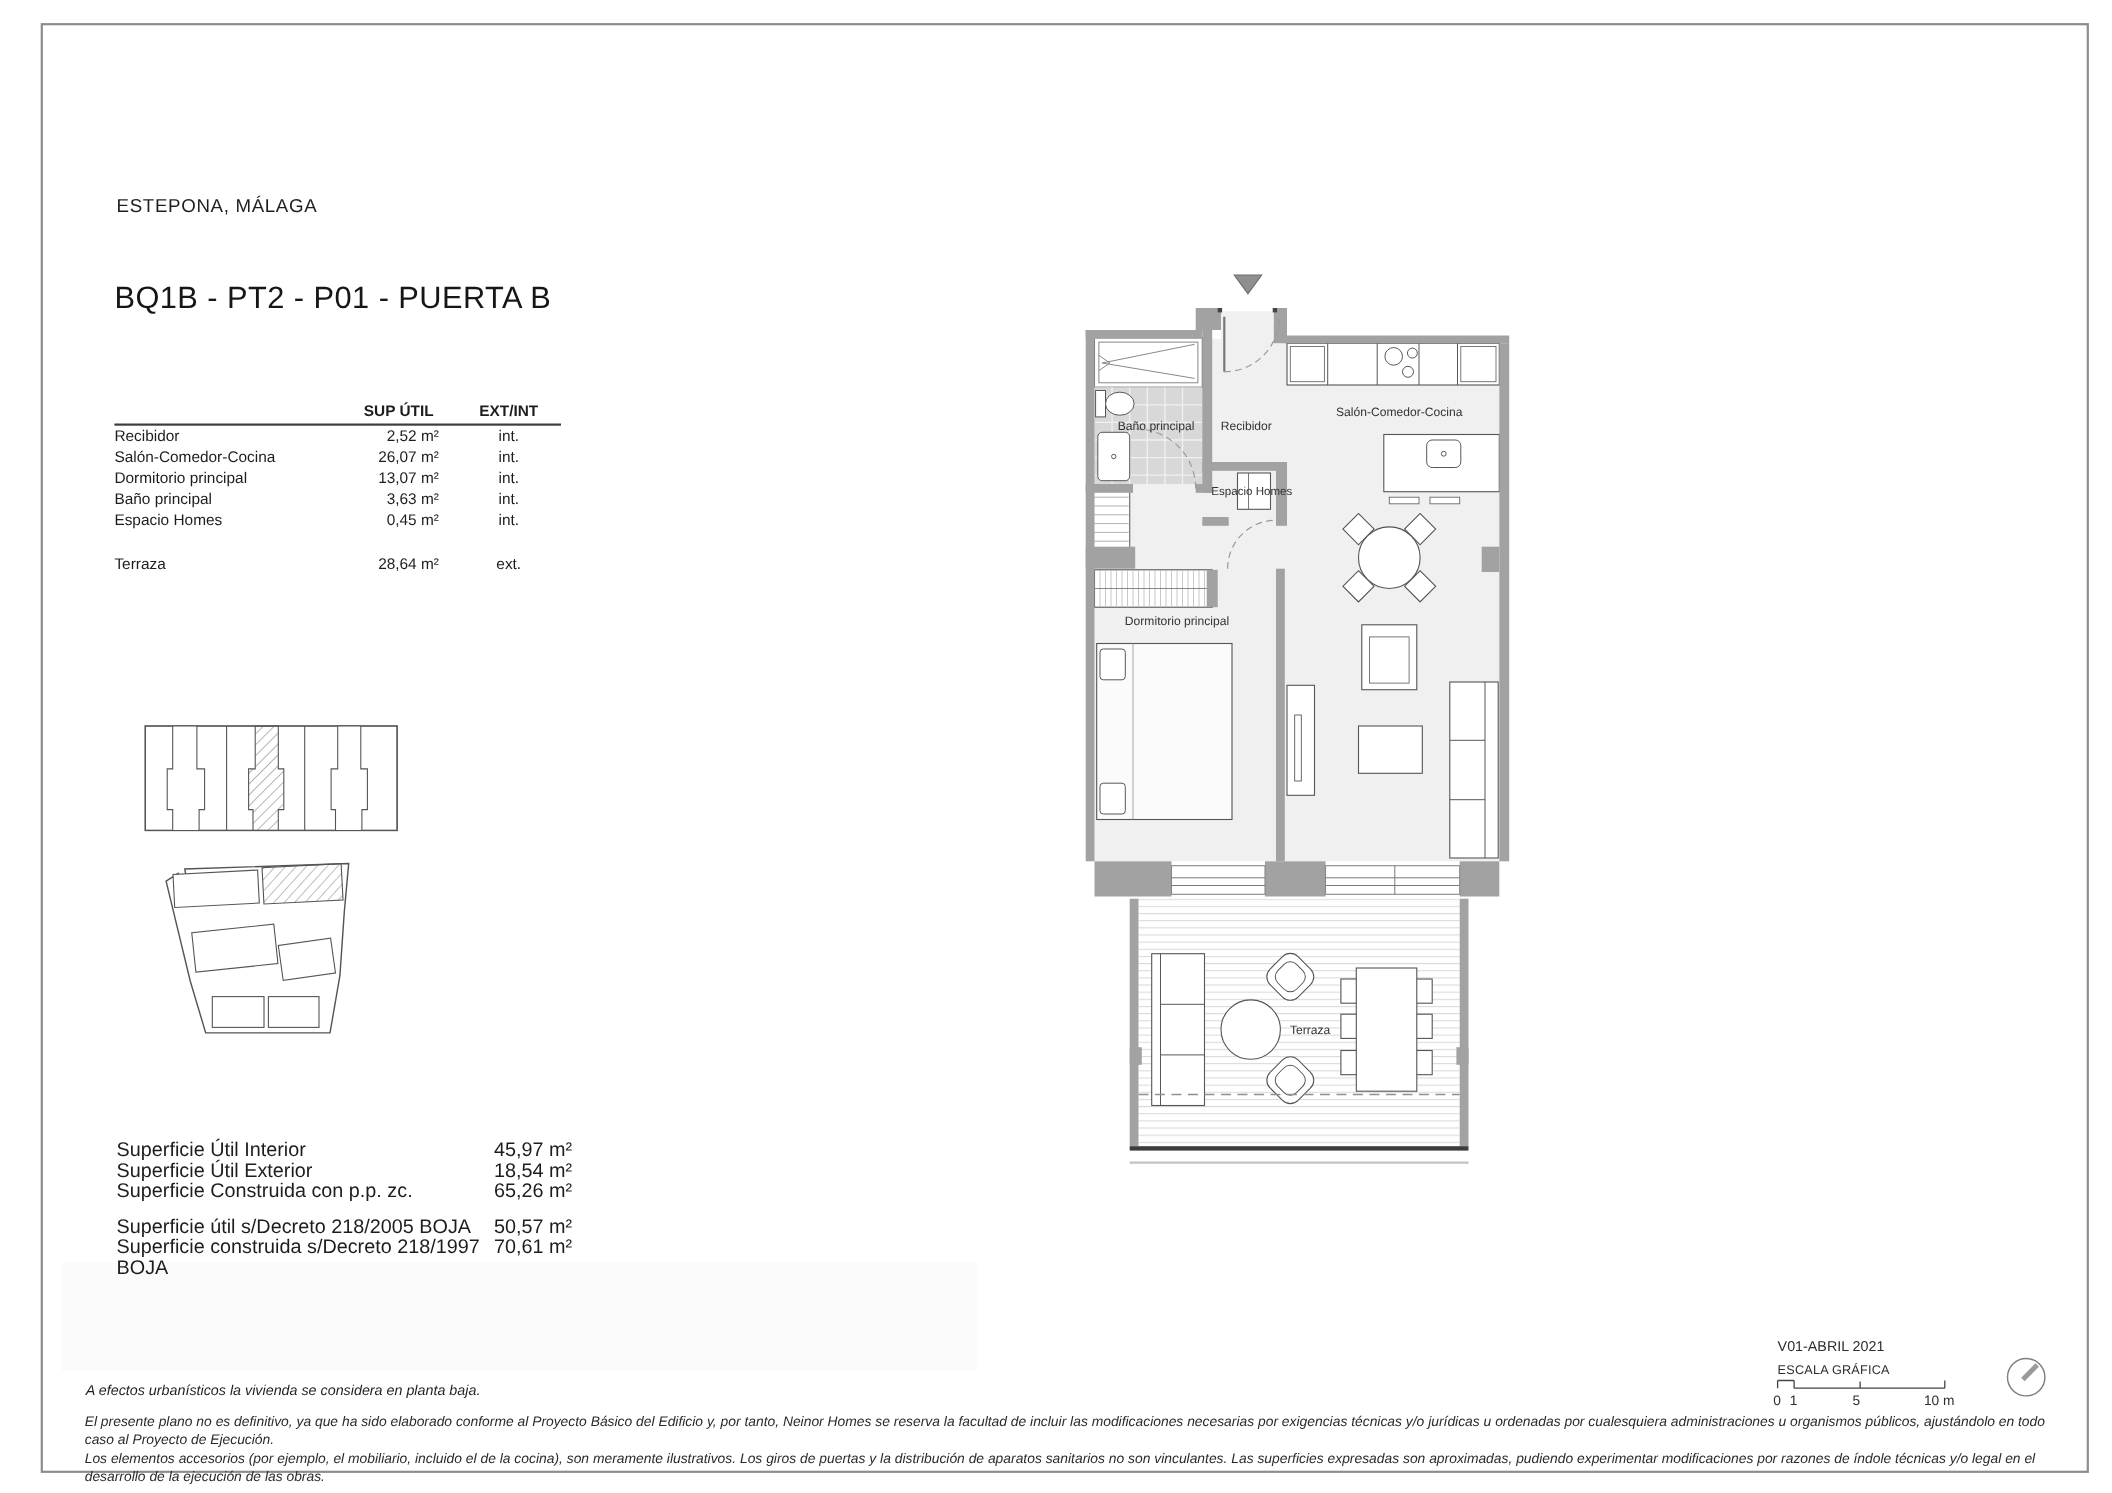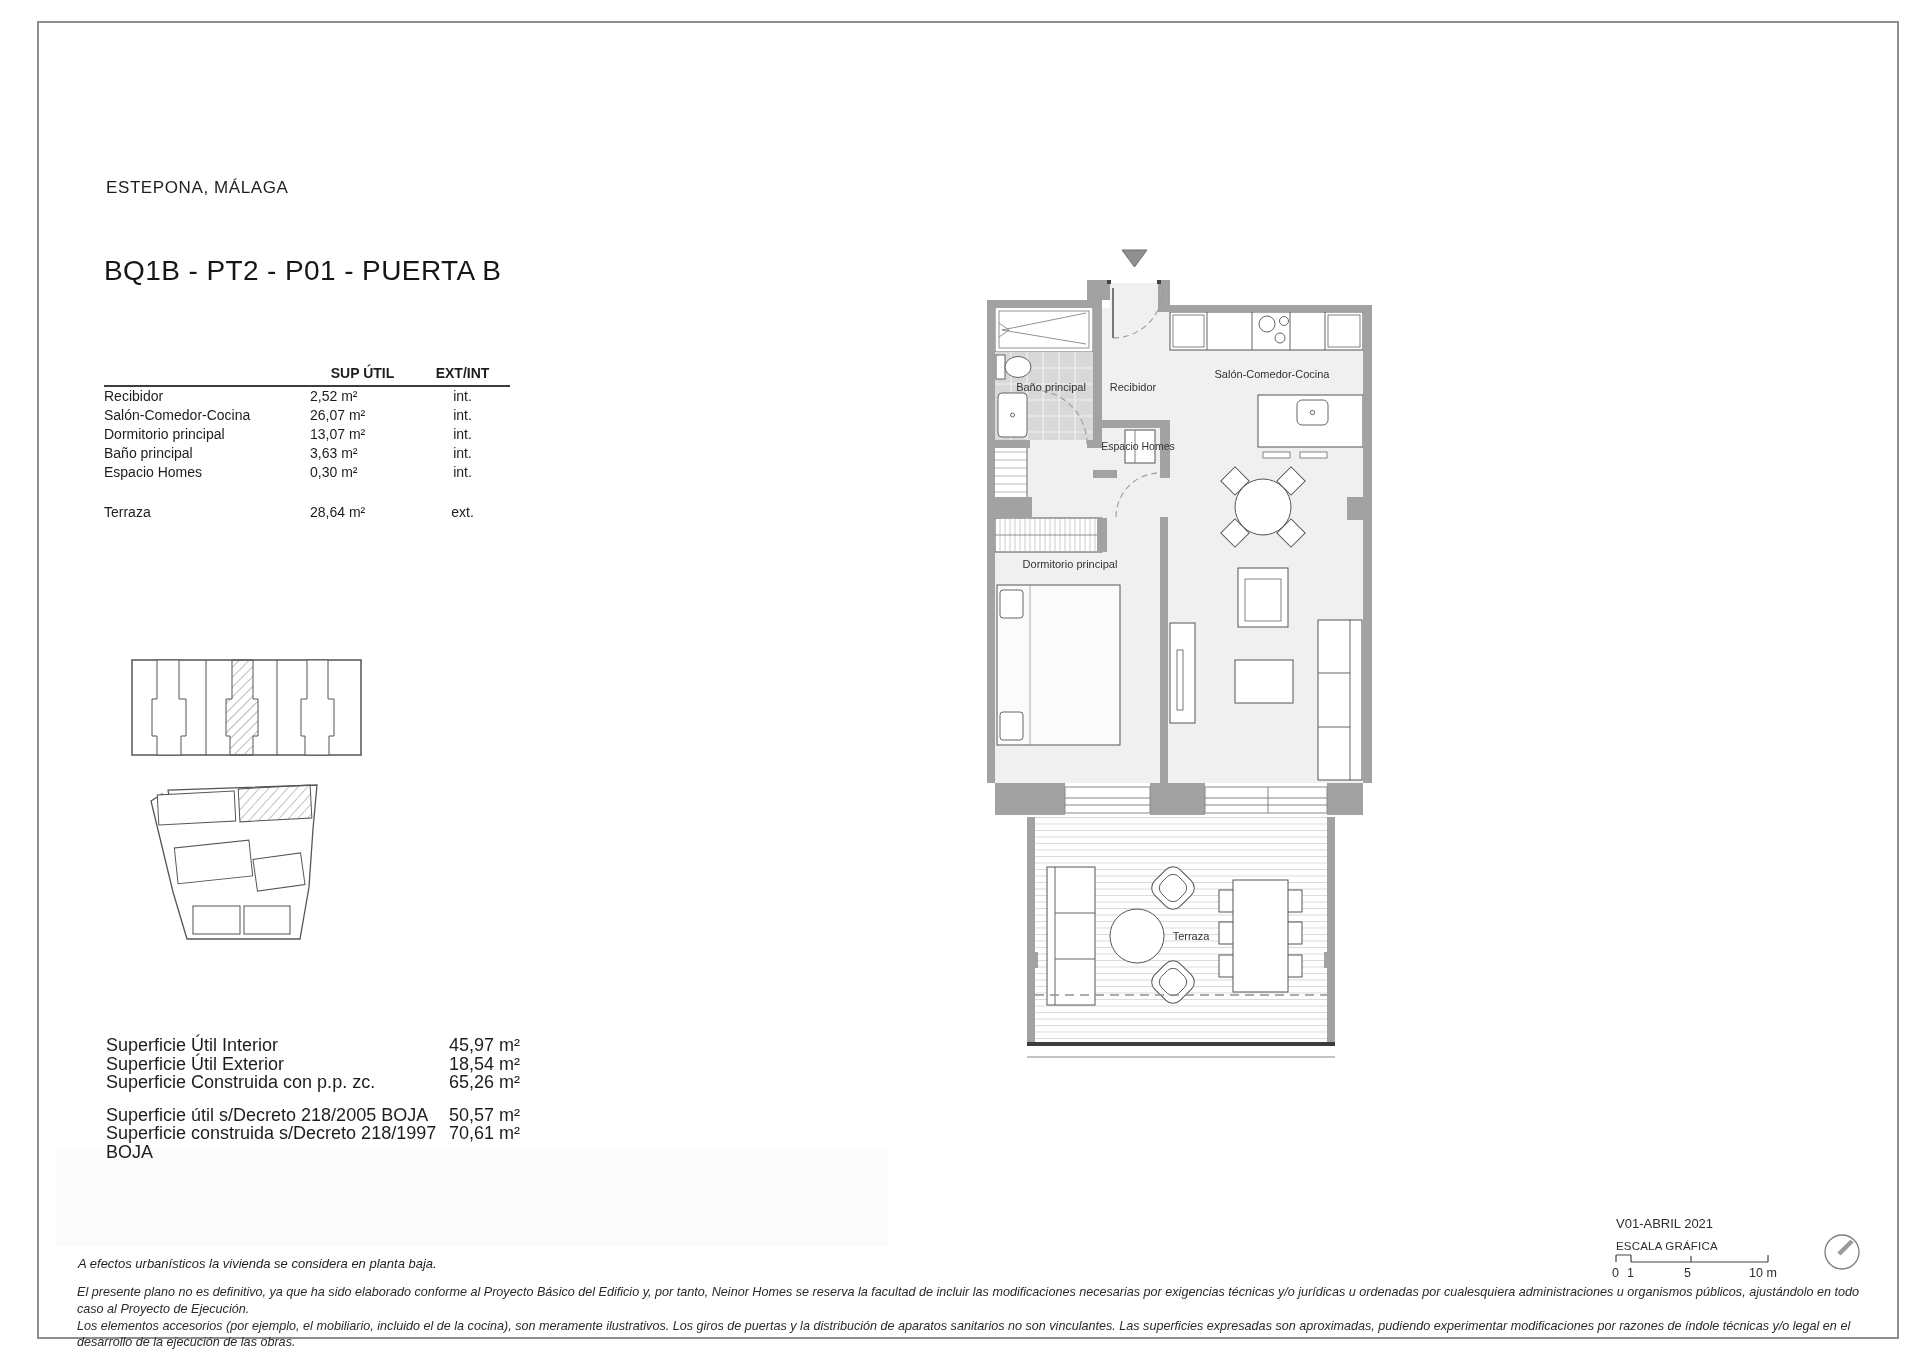--- a/index.html
+++ b/index.html
@@ -10,21 +10,21 @@
   .footer-shade{left:56px;top:1148px;width:832px;height:98px;background:#fbfbfb;}
   .location{left:106px;top:178px;font-size:17px;letter-spacing:.6px;color:#1f1f1f;}
   .title{left:104px;top:255px;font-size:28px;letter-spacing:.4px;color:#161616;}
   
   .areas{left:104px;top:365px;width:406px;font-size:14px;color:#1d1d1d;}
   .a-head{display:flex;font-weight:bold;padding-bottom:4px;border-bottom:2px solid #3d3d3d;}
   .a-row{display:flex;line-height:19px;}
   .c1{width:206px;}
   .c2{width:105px;text-align:center;}
   .c3{width:95px;text-align:center;}
-  .a-row .c2{text-align:left;padding-right:16px;width:89px;}
+  .a-row .c2{text-align:right;padding-right:16px;width:89px;}
   .row-gap{margin-top:21px;}
   
   .summary{left:106px;top:1036px;width:414px;font-size:18px;color:#1d1d1d;}
   .s-row{display:flex;line-height:18.5px;}
   .s-label{flex:1;}
   .s-val{width:44px;text-align:right;}
   .s-unit{width:27px;text-align:right;}
   .s-gap{margin-top:14px;}
   .urban-note{left:78px;top:1256px;font-size:13px;font-style:italic;color:#1f1f1f;}
   .disclaimer{left:77px;top:1284px;width:1812px;font-size:12.6px;font-style:italic;
@@ -66,21 +66,21 @@
     <span class="c2">13,07 m²</span>
     <span class="c3">int.</span>
   </div>
   <div class="a-row">
     <span class="c1">Baño principal</span>
     <span class="c2">3,63 m²</span>
     <span class="c3">int.</span>
   </div>
   <div class="a-row">
     <span class="c1">Espacio Homes</span>
-    <span class="c2">0,30 m²</span>
+    <span class="c2">0,45 m²</span>
     <span class="c3">int.</span>
   </div>
   <div class="a-row row-gap">
     <span class="c1">Terraza</span>
     <span class="c2">28,64 m²</span>
     <span class="c3">ext.</span>
   </div>
 </div>
 
 <svg class="abs" style="left:131px;top:659px;" width="231" height="97" viewBox="0 0 231 97">

